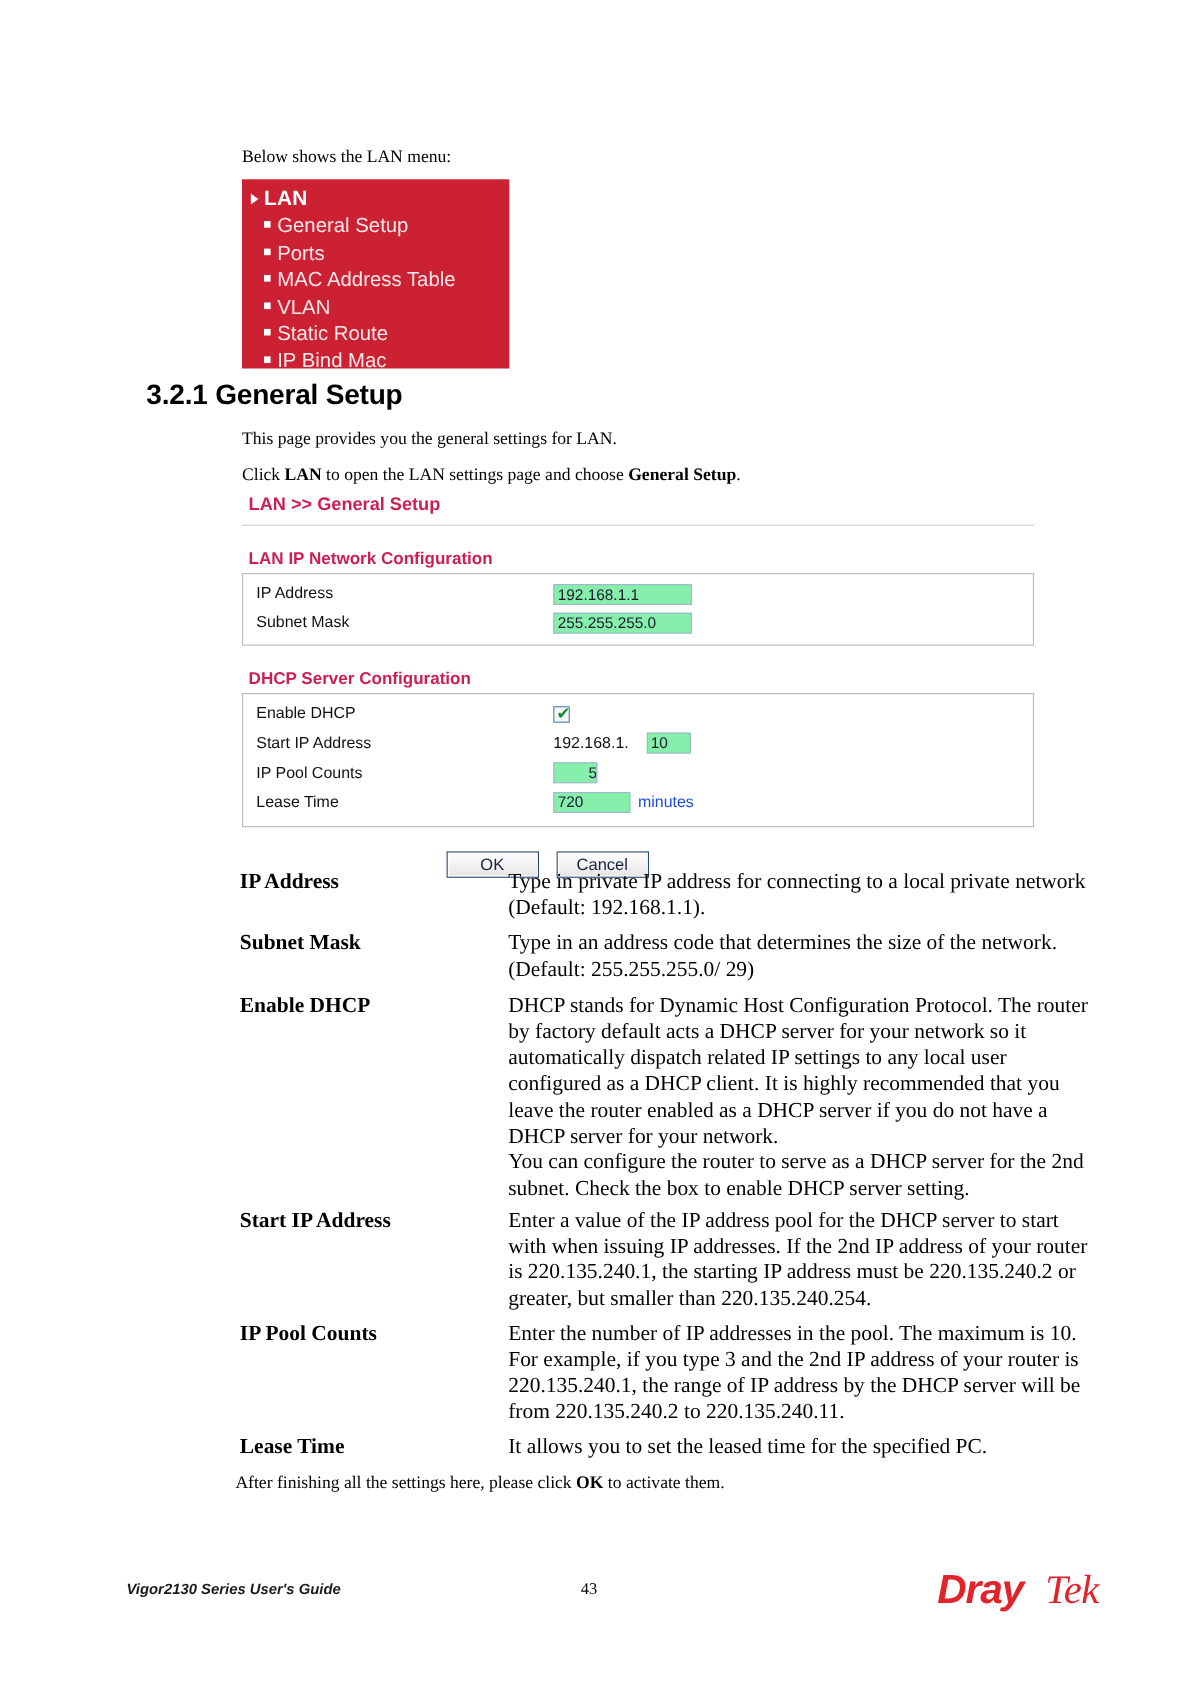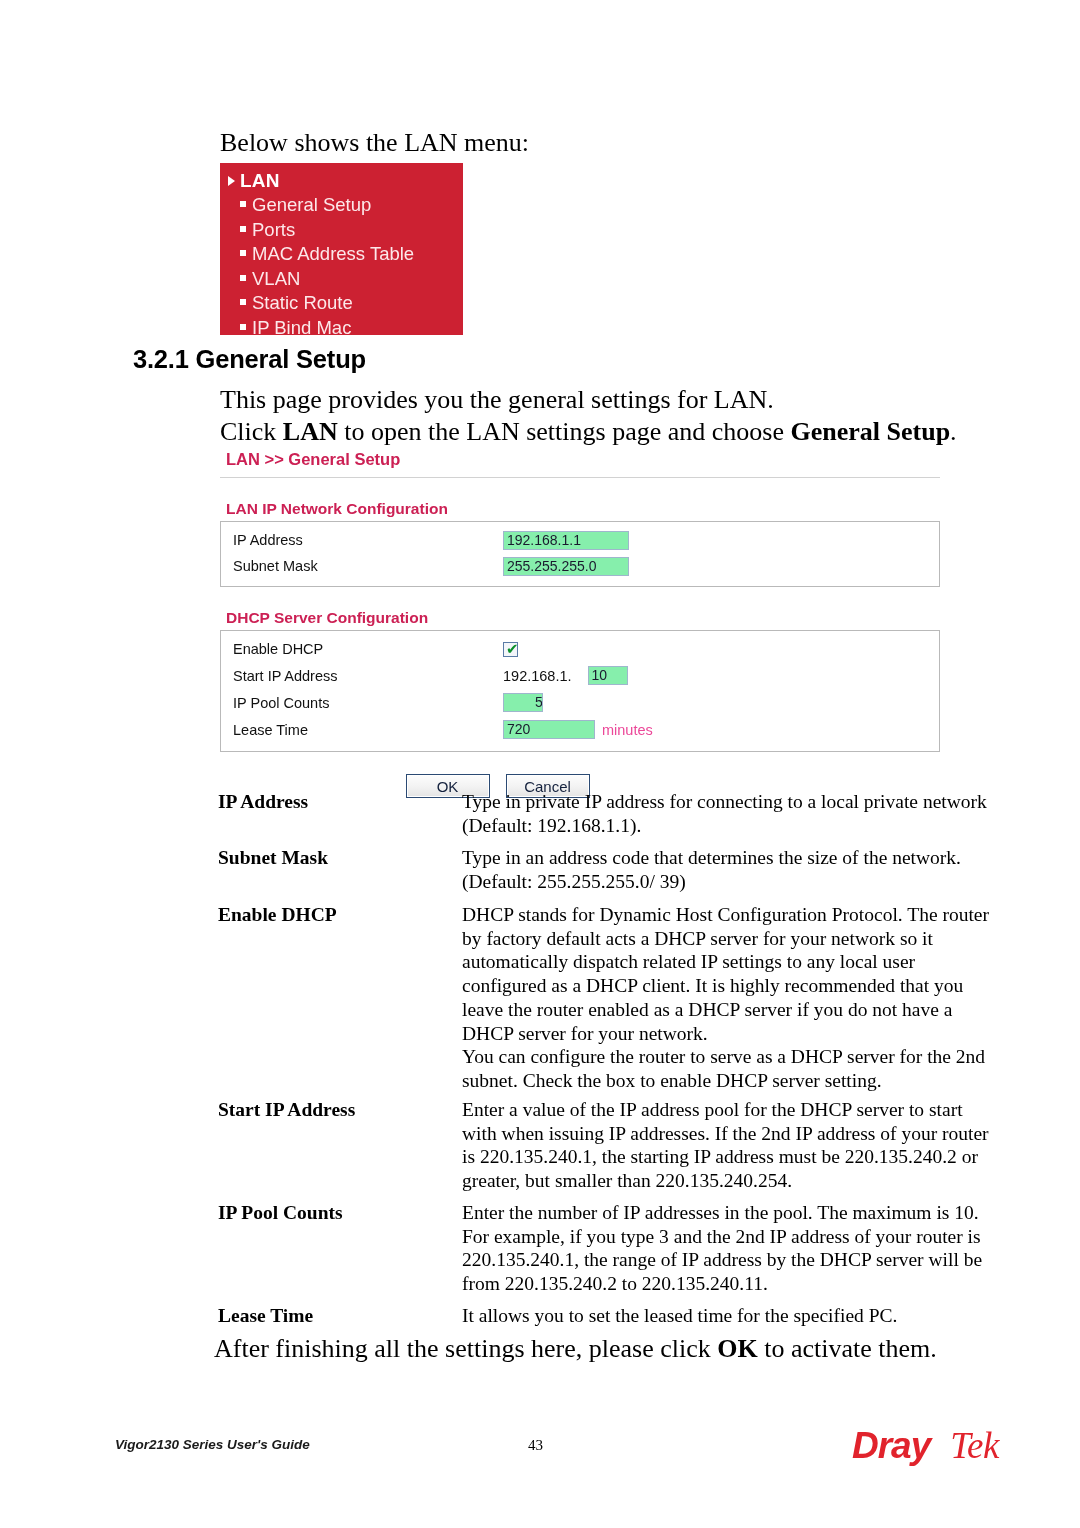--- a/index.html
+++ b/index.html
@@ -17,21 +17,21 @@
   }
 
   .page {
     position: absolute;
     inset: 0;
   }
 
   .body-text {
     position: absolute;
     font-family: "Liberation Serif", serif;
-    font-size: 26px;
+    font-size: 16px;
     line-height: 23.5px;
     color: #000;
   }
   .body-text b { font-weight: bold; }
 
   
   #intro-line { left: 220px; top: 131px; }
 
   
   #lan-menu {
@@ -153,31 +153,31 @@
     color: #1a1a2e;
     line-height: 17px;
     padding: 0 3px;
     display: inline-block;
     white-space: nowrap;
     overflow: hidden;
   }
   .w-ip     { width: 126px; }
   .w-octet  { width: 40px; }
   .w-pool   { width: 40px; padding-left: 31px; }
-  .w-lease  { width: 92px; }
+  .w-lease  { width: 70px; }
 
   .ip-prefix {
     font-family: "Liberation Sans", sans-serif;
     font-size: 14.5px;
     color: #111;
   }
   .unit-label {
     font-family: "Liberation Sans", sans-serif;
     font-size: 14.5px;
-    color: #ec4899;
+    color: #1d4ed8;
   }
 
   .checkbox {
     width: 15px; height: 15px;
     border: 1px solid #5a7ba6;
     background: #f3f6fa;
     box-sizing: border-box;
     position: relative;
     display: inline-block;
   }
@@ -379,21 +379,21 @@
     <div class="btn-row">
       <div class="ui-button">OK</div>
       <div class="ui-button">Cancel</div>
     </div>
   </div>
 
   <div class="def-term" style="top:791px;">IP Address</div>
   <div class="def-desc" style="top:790px;">Type in private IP address for connecting to a local private network (Default: 192.168.1.1).</div>
 
   <div class="def-term" style="top:847px;">Subnet Mask</div>
-  <div class="def-desc" style="top:846px;">Type in an address code that determines the size of the network. (Default: 255.255.255.0/ 39)</div>
+  <div class="def-desc" style="top:846px;">Type in an address code that determines the size of the network. (Default: 255.255.255.0/ 29)</div>
 
   <div class="def-term" style="top:904px;">Enable DHCP</div>
   <div class="def-desc" style="top:903px; white-space: pre-line;">DHCP stands for Dynamic Host Configuration Protocol. The router by factory default acts a DHCP server for your network so it automatically dispatch related IP settings to any local user configured as a DHCP client. It is highly recommended that you leave the router enabled as a DHCP server if you do not have a DHCP server for your network.
 You can configure the router to serve as a DHCP server for the 2nd subnet. Check the box to enable DHCP server setting.</div>
 
   <div class="def-term" style="top:1099px;">Start IP Address</div>
   <div class="def-desc" style="top:1098px;">Enter a value of the IP address pool for the DHCP server to start with when issuing IP addresses. If the 2nd IP address of your router is 220.135.240.1, the starting IP address must be 220.135.240.2 or greater, but smaller than 220.135.240.254.</div>
 
   <div class="def-term" style="top:1202px;">IP Pool Counts</div>
   <div class="def-desc" style="top:1201px;">Enter the number of IP addresses in the pool. The maximum is 10. For example, if you type 3 and the 2nd IP address of your router is 220.135.240.1, the range of IP address by the DHCP server will be from 220.135.240.2 to 220.135.240.11.</div>

